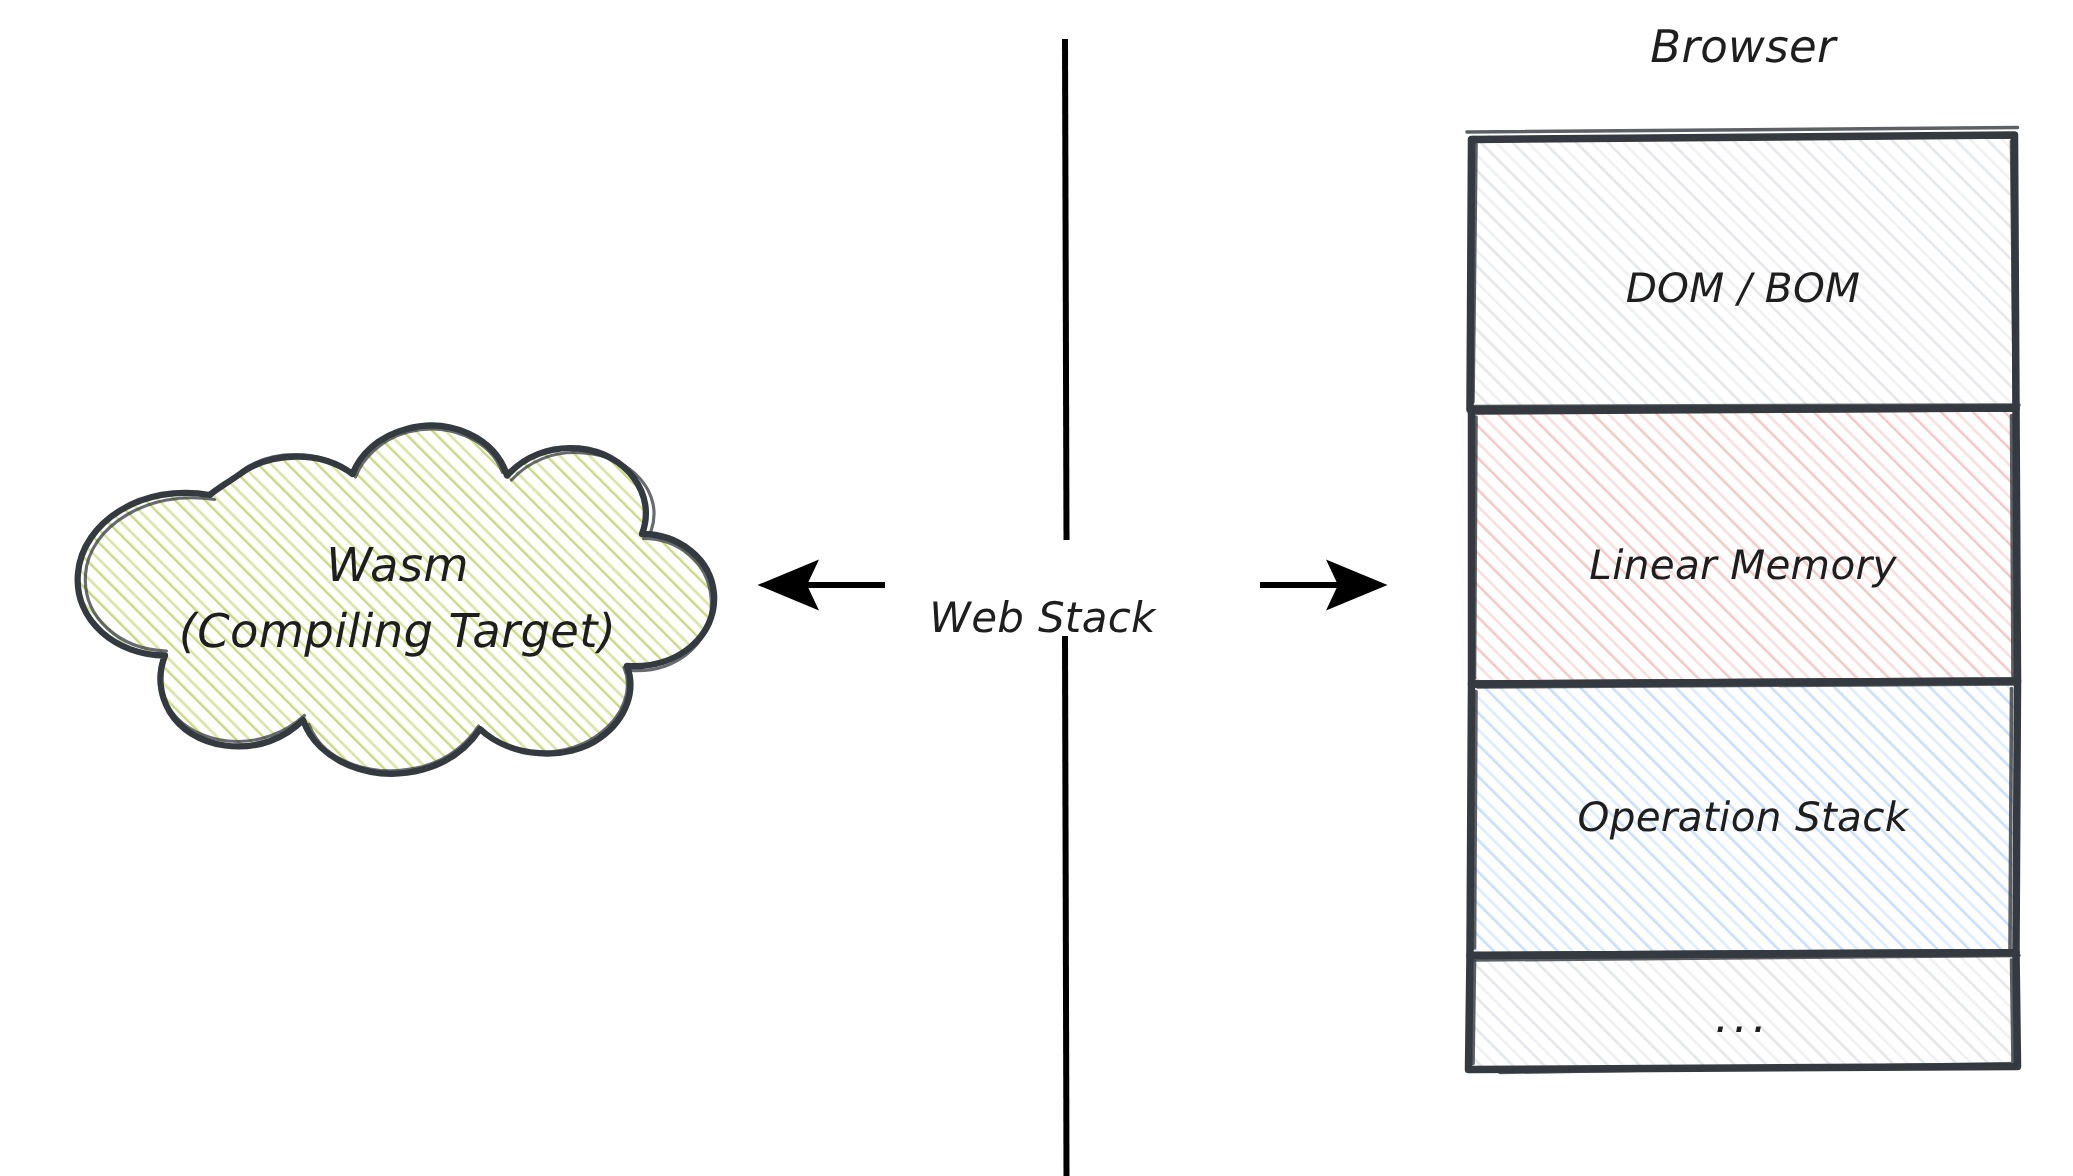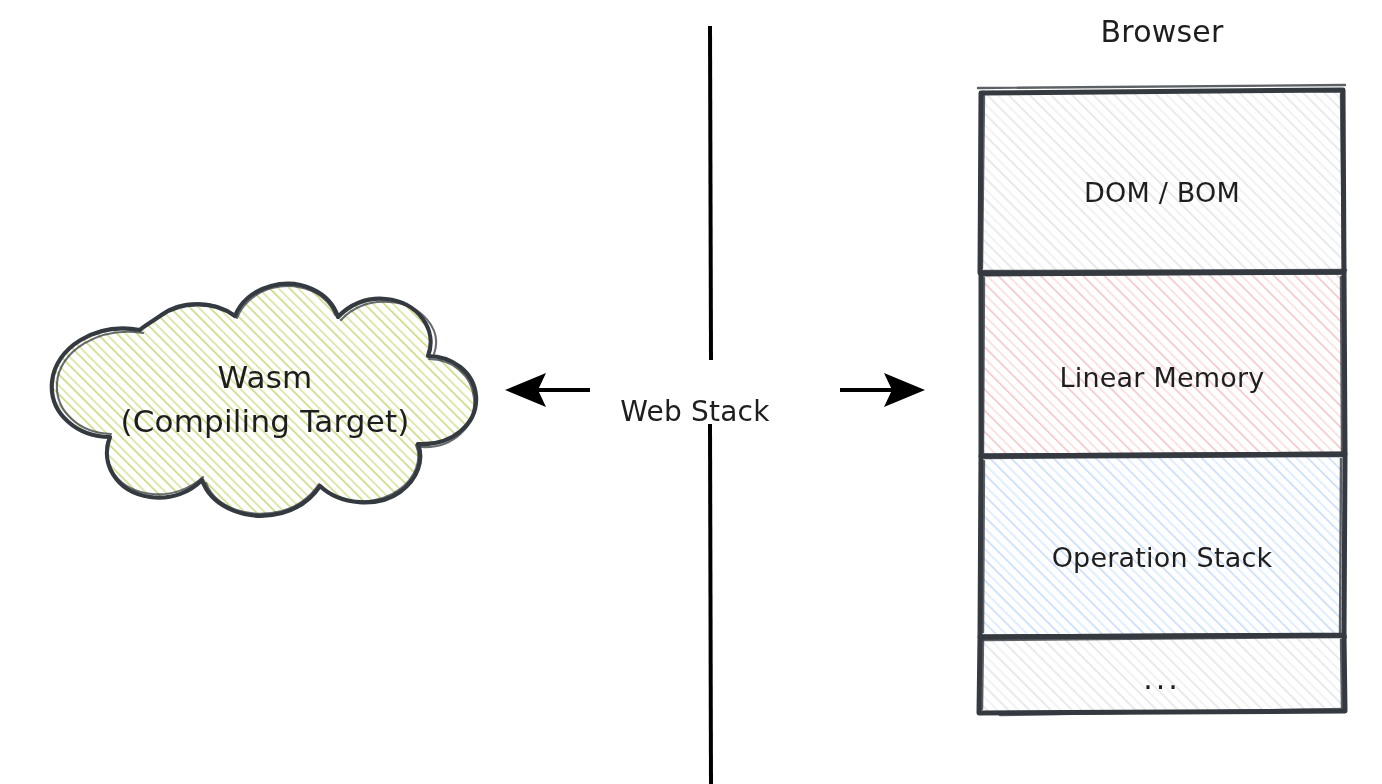--- a/index.html
+++ b/index.html
@@ -7,20 +7,21 @@
     padding: 0;
     background: #ffffff;
   }
   #canvas {
     position: relative;
     width: 1382px;
     height: 784px;
     background: #ffffff;
     overflow: hidden;
     font-family: "DejaVu Sans", sans-serif;
+    font-style: italic;
   }
   svg.layer {
     position: absolute;
     left: 0;
     top: 0;
     width: 1382px;
     height: 784px;
     overflow: visible;
   }
   .lbl {
@@ -54,21 +55,21 @@
     line-height: 38px;
   }
   .box-label {
     width: 364px;
     left: 980px;
     font-size: 27px;
     line-height: 38px;
   }
   #lbl-dom  { top: 174px; }
   #lbl-lin  { top: 359px; }
-  #lbl-ops  { top: 527px; margin-top: 12px; }
+  #lbl-ops  { top: 527px; }
   #lbl-etc  { top: 660px; font-size: 30px; letter-spacing: 3px;}
 </style>
 </head>
 <body>
 
 <div id="canvas">
 
   <svg class="layer" viewBox="0 0 1382 784">
     <defs>
       <pattern id="hatch-green" width="14" height="14" patternTransform="rotate(-45)" patternUnits="userSpaceOnUse">

